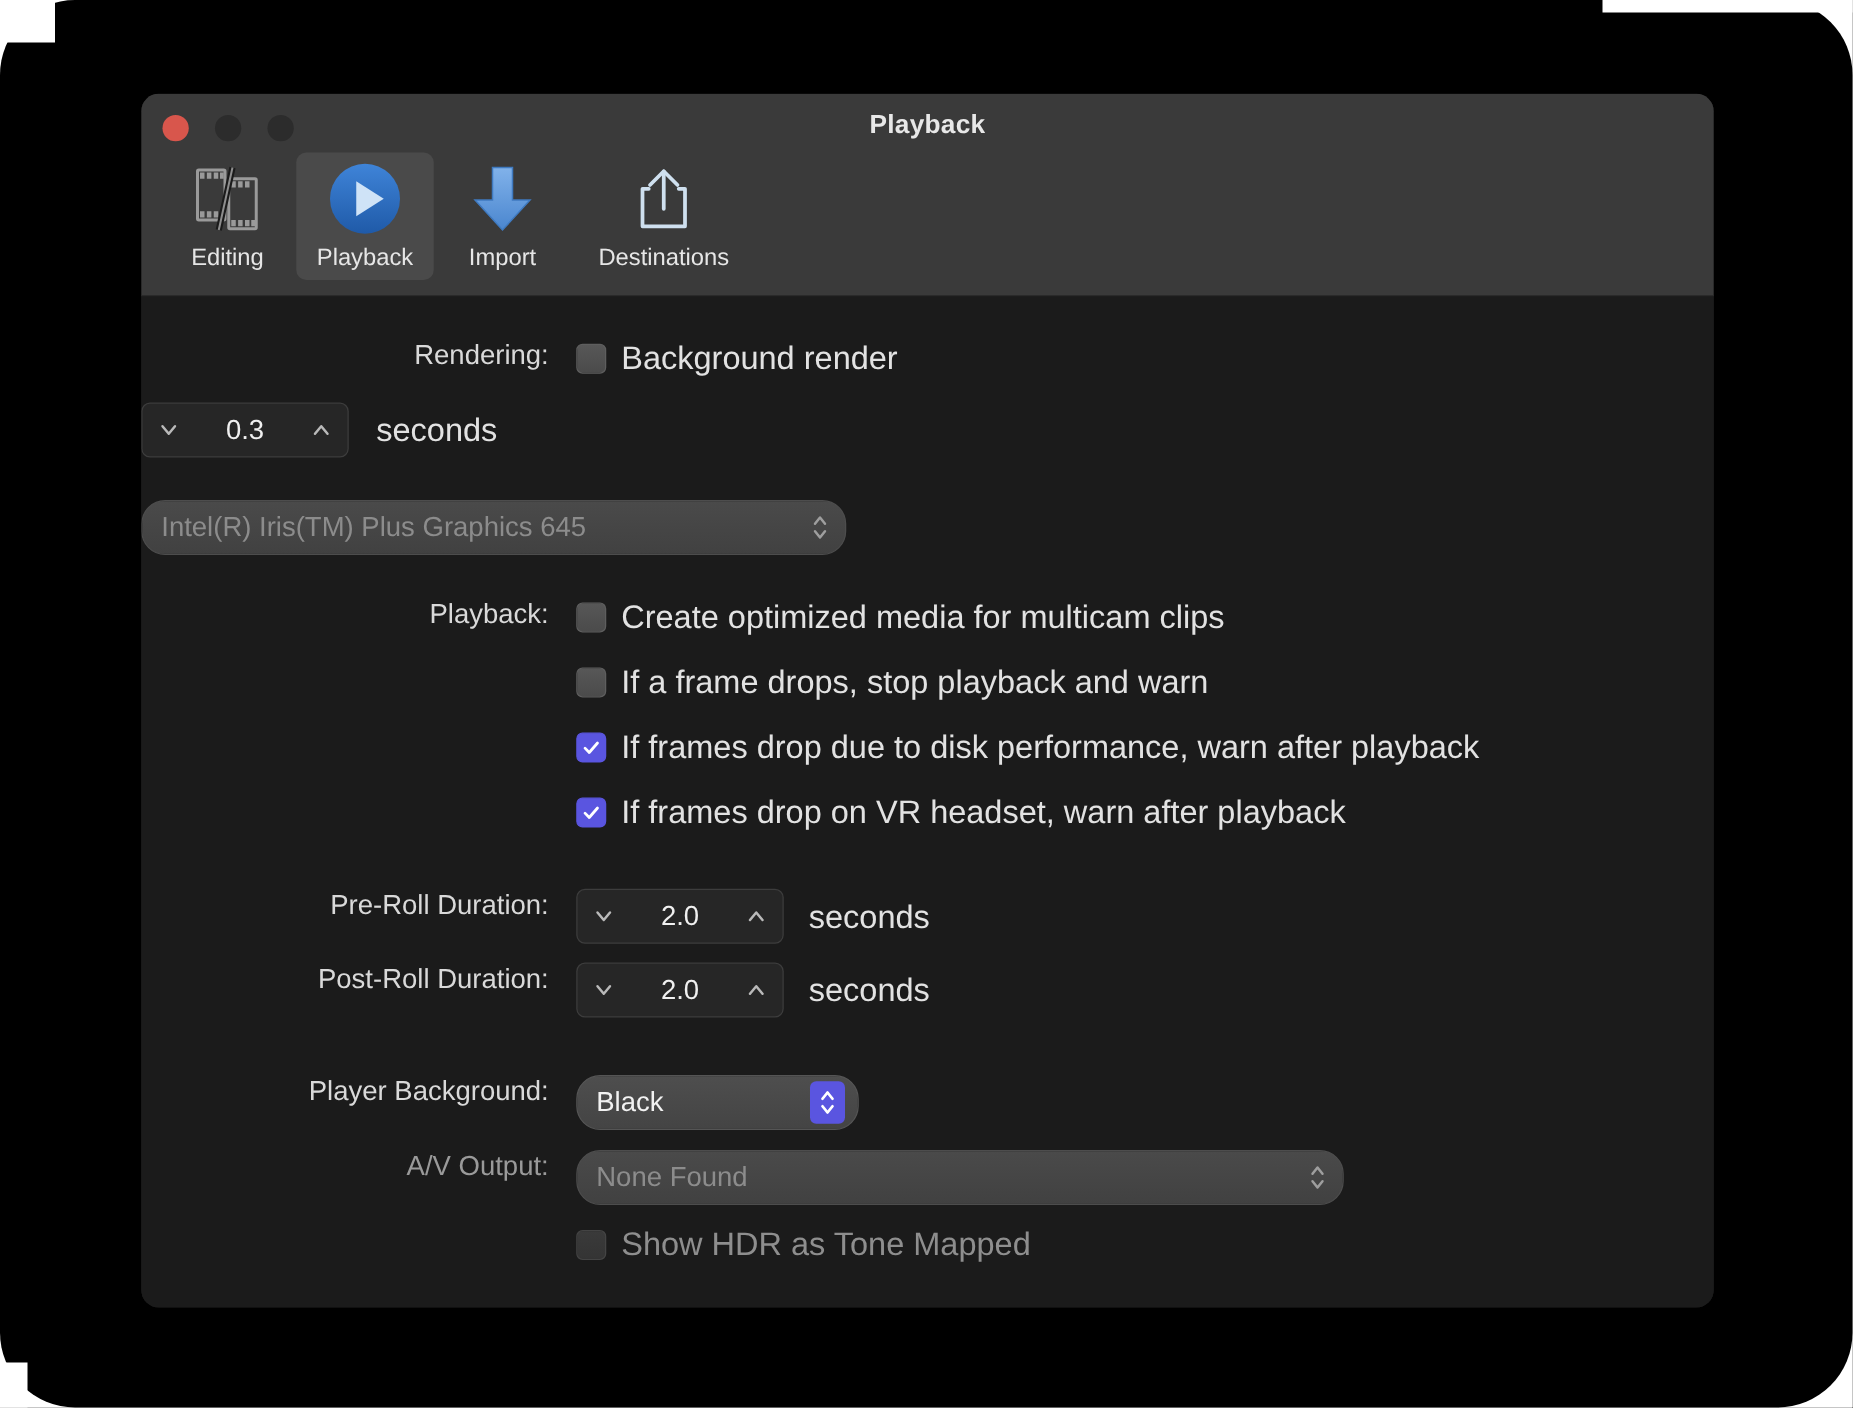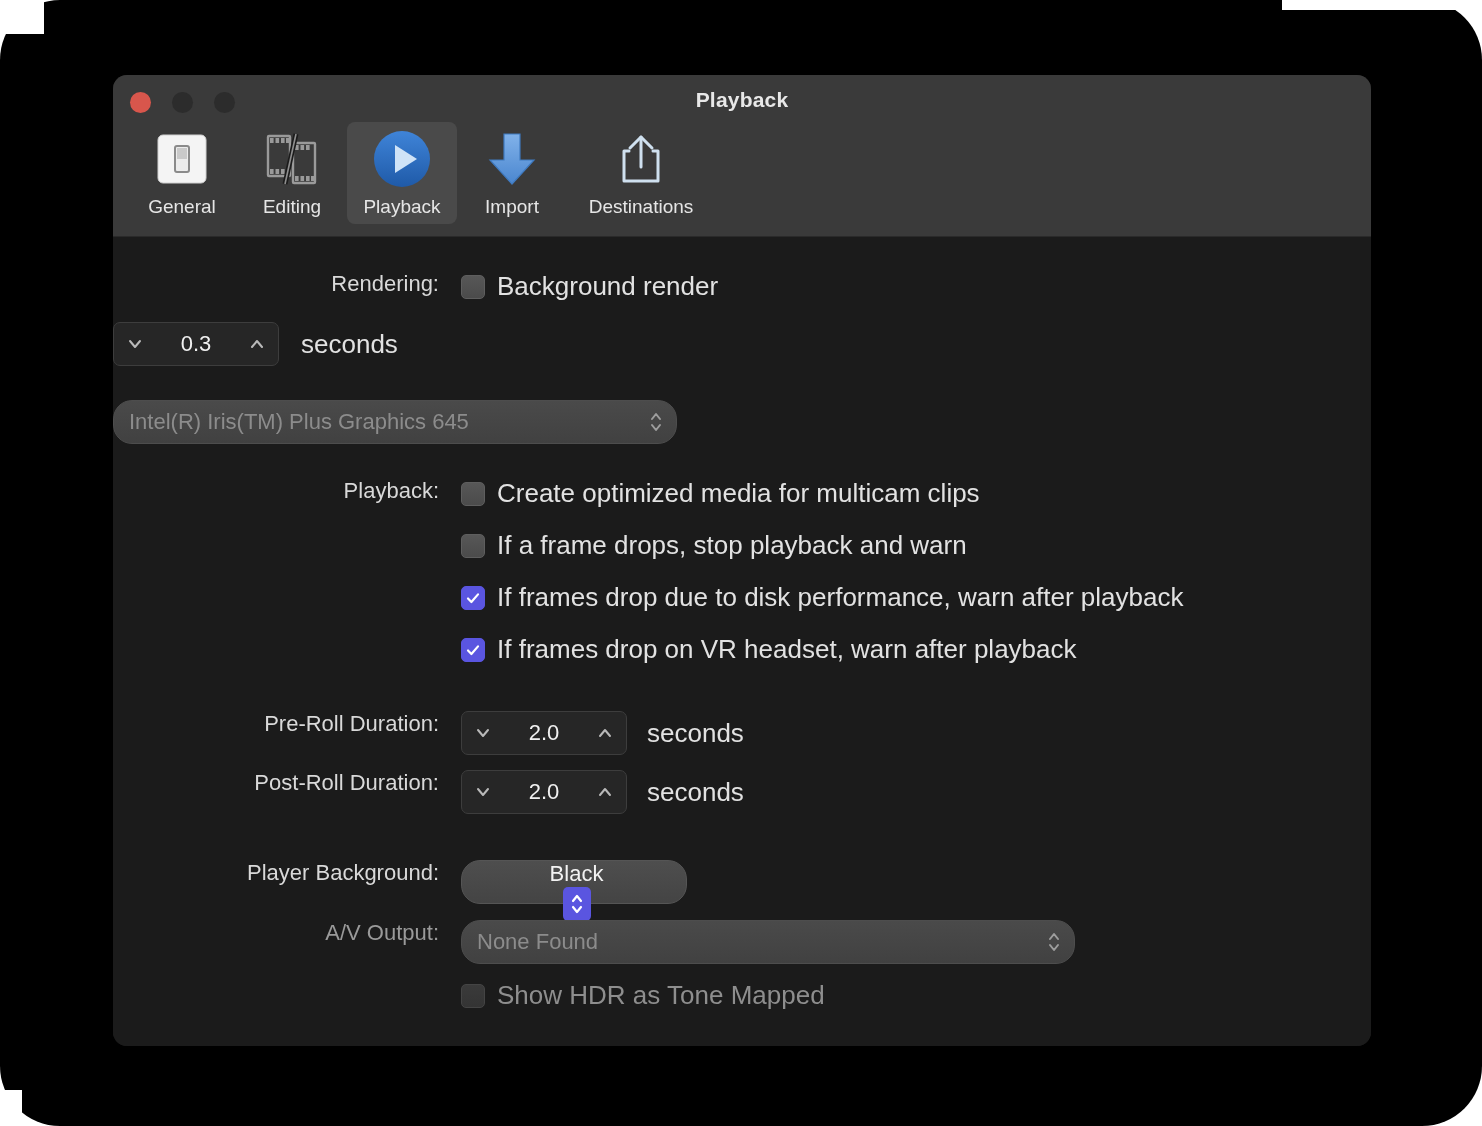--- a/index.html
+++ b/index.html
@@ -128,21 +128,20 @@
     border-radius:19px;
     height:44px;
     padding: 0 10px 0 15px;
     font-size:22px;
   }
   .popup.enabled {
     background: linear-gradient(#4e4e4e,#444444);
     border:1px solid #555;
     color:#f2f2f2;
     width:226px;
-    flex-direction:column;
   }
   .popup.disabled {
     background: linear-gradient(#4a4a4a,#414141);
     border:1px solid #4d4d4d;
     color:#8c8c8c;
     width:614px;
   }
   .popup.disabled.gpu { width:564px; }
   .updown-btn {
     width:28px; height:34px;
@@ -172,30 +171,20 @@
     <div id="traffic">
       <div class="light close"></div>
       <div class="light min"></div>
       <div class="light zoom"></div>
     </div>
 
     <div id="titlebar-title">Playback</div>
 
     <div id="toolbar">
 
-      <div class="tb-item">
-        <div class="tb-icon">
-          <svg width="54" height="54" viewBox="0 0 54 54">
-            <rect x="3" y="3" width="48" height="48" rx="5" fill="#f4f4f4" stroke="#d0d0d0"></rect>
-            <rect x="20" y="14" width="14" height="26" rx="2" fill="#ececec" stroke="#8a8a8a" stroke-width="2"></rect>
-            <rect x="22" y="16" width="10" height="11" fill="#c9c9c9"></rect>
-          </svg>
-        </div>
-        <div class="tb-label">General</div>
-      </div>
 
       <div class="tb-item">
         <div class="tb-icon">
           <svg width="58" height="58" viewBox="0 0 58 58">
             <g fill="none" stroke="#9a9a9a" stroke-width="2.4">
               <rect x="5" y="6" width="22" height="40" rx="1"></rect>
               <rect x="30" y="13" width="22" height="40" rx="1"></rect>
             </g>
             <g fill="#9a9a9a">
               <rect x="7" y="8" width="3.6" height="5"></rect>

